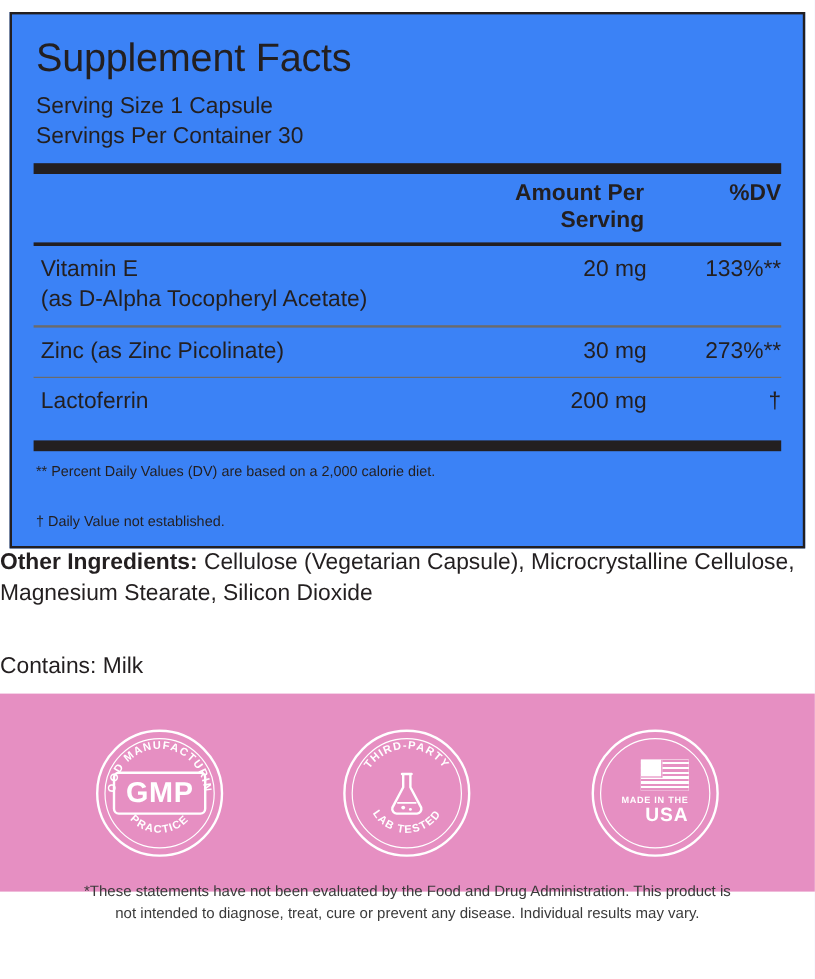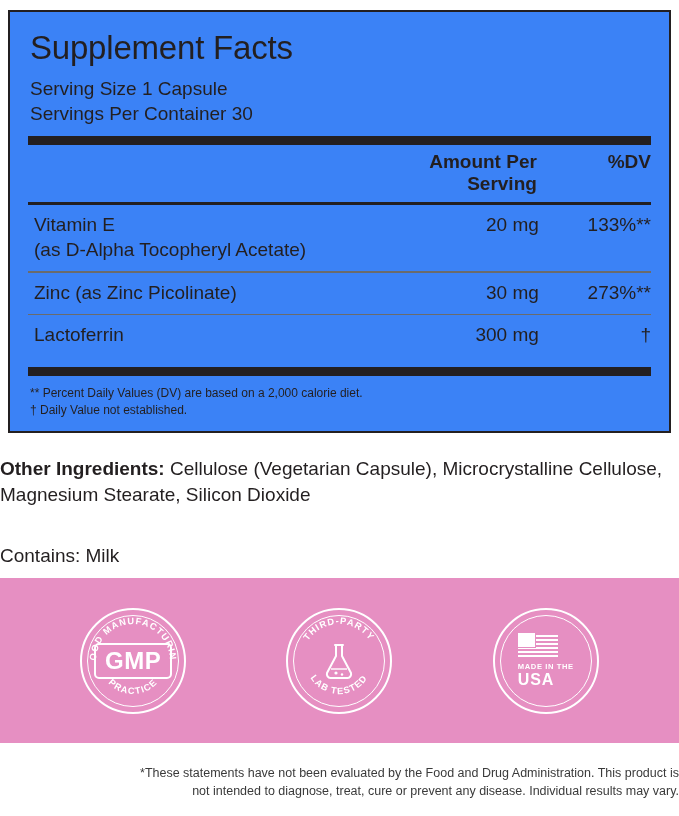--- a/index.html
+++ b/index.html
@@ -176,21 +176,21 @@
     font-family: "Liberation Sans", sans-serif;
     font-size: 9.2px;
     font-weight: bold;
     letter-spacing: 1.1px;
     fill: #ffffff;
   }
   .flask svg { display: block; }
   .usa-inner {
     display: flex;
     flex-direction: column;
-    align-items: flex-start;
+    align-items: flex-end;
     justify-content: center;
     line-height: 1;
   }
   .flag {
     width: 40px;
     height: 26px;
     background: #ffffff;
     position: relative;
     margin-bottom: 4px;
     overflow: hidden;
@@ -222,23 +222,23 @@
   .usa-big {
     font-size: 16px;
     font-weight: bold;
     letter-spacing: 0.8px;
   }
 
   
   .disclaimer {
     position: absolute;
     left: 0;
-    top: 765px;
-    width: 679px;
-    text-align: right;
+    top: 735px;
+    width: 679px;
+    text-align: center;
     font-size: 12.5px;
     line-height: 1.42;
     color: #3a3a3a;
   }
 </style>
 </head>
 <body>
 
 <div class="page">
 
@@ -311,30 +311,30 @@
       <colgroup>
         <col class="col-name">
         <col class="col-amt">
         <col class="col-dv">
       </colgroup>
       <tbody>
           <tr class="nut-row">
         <td class="nut-name">
           <span>Lactoferrin</span>
         </td>
-        <td class="nut-amt">300 mg</td>
+        <td class="nut-amt">200 mg</td>
         <td class="nut-dv">†</td>
       </tr>
     </tbody>
       </table>
 
     <div class="rule-thick"></div>
 
     <div class="footnotes">** Percent Daily Values (DV) are based on a 2,000 calorie diet.</div>
-    <div class="footnotes" style="padding-top:1px;">† Daily Value not established.</div>
+    <div class="footnotes" style="padding-top:1px;margin-top:24px;">† Daily Value not established.</div>
   </div>
 
   <div class="other">
     <div>
       <b>Other Ingredients:</b><span> Cellulose (Vegetarian Capsule), Microcrystalline Cellulose, Magnesium Stearate, Silicon Dioxide</span>
     </div>
     <div class="contains">Contains: Milk</div>
   </div>
 
   <div class="band">

